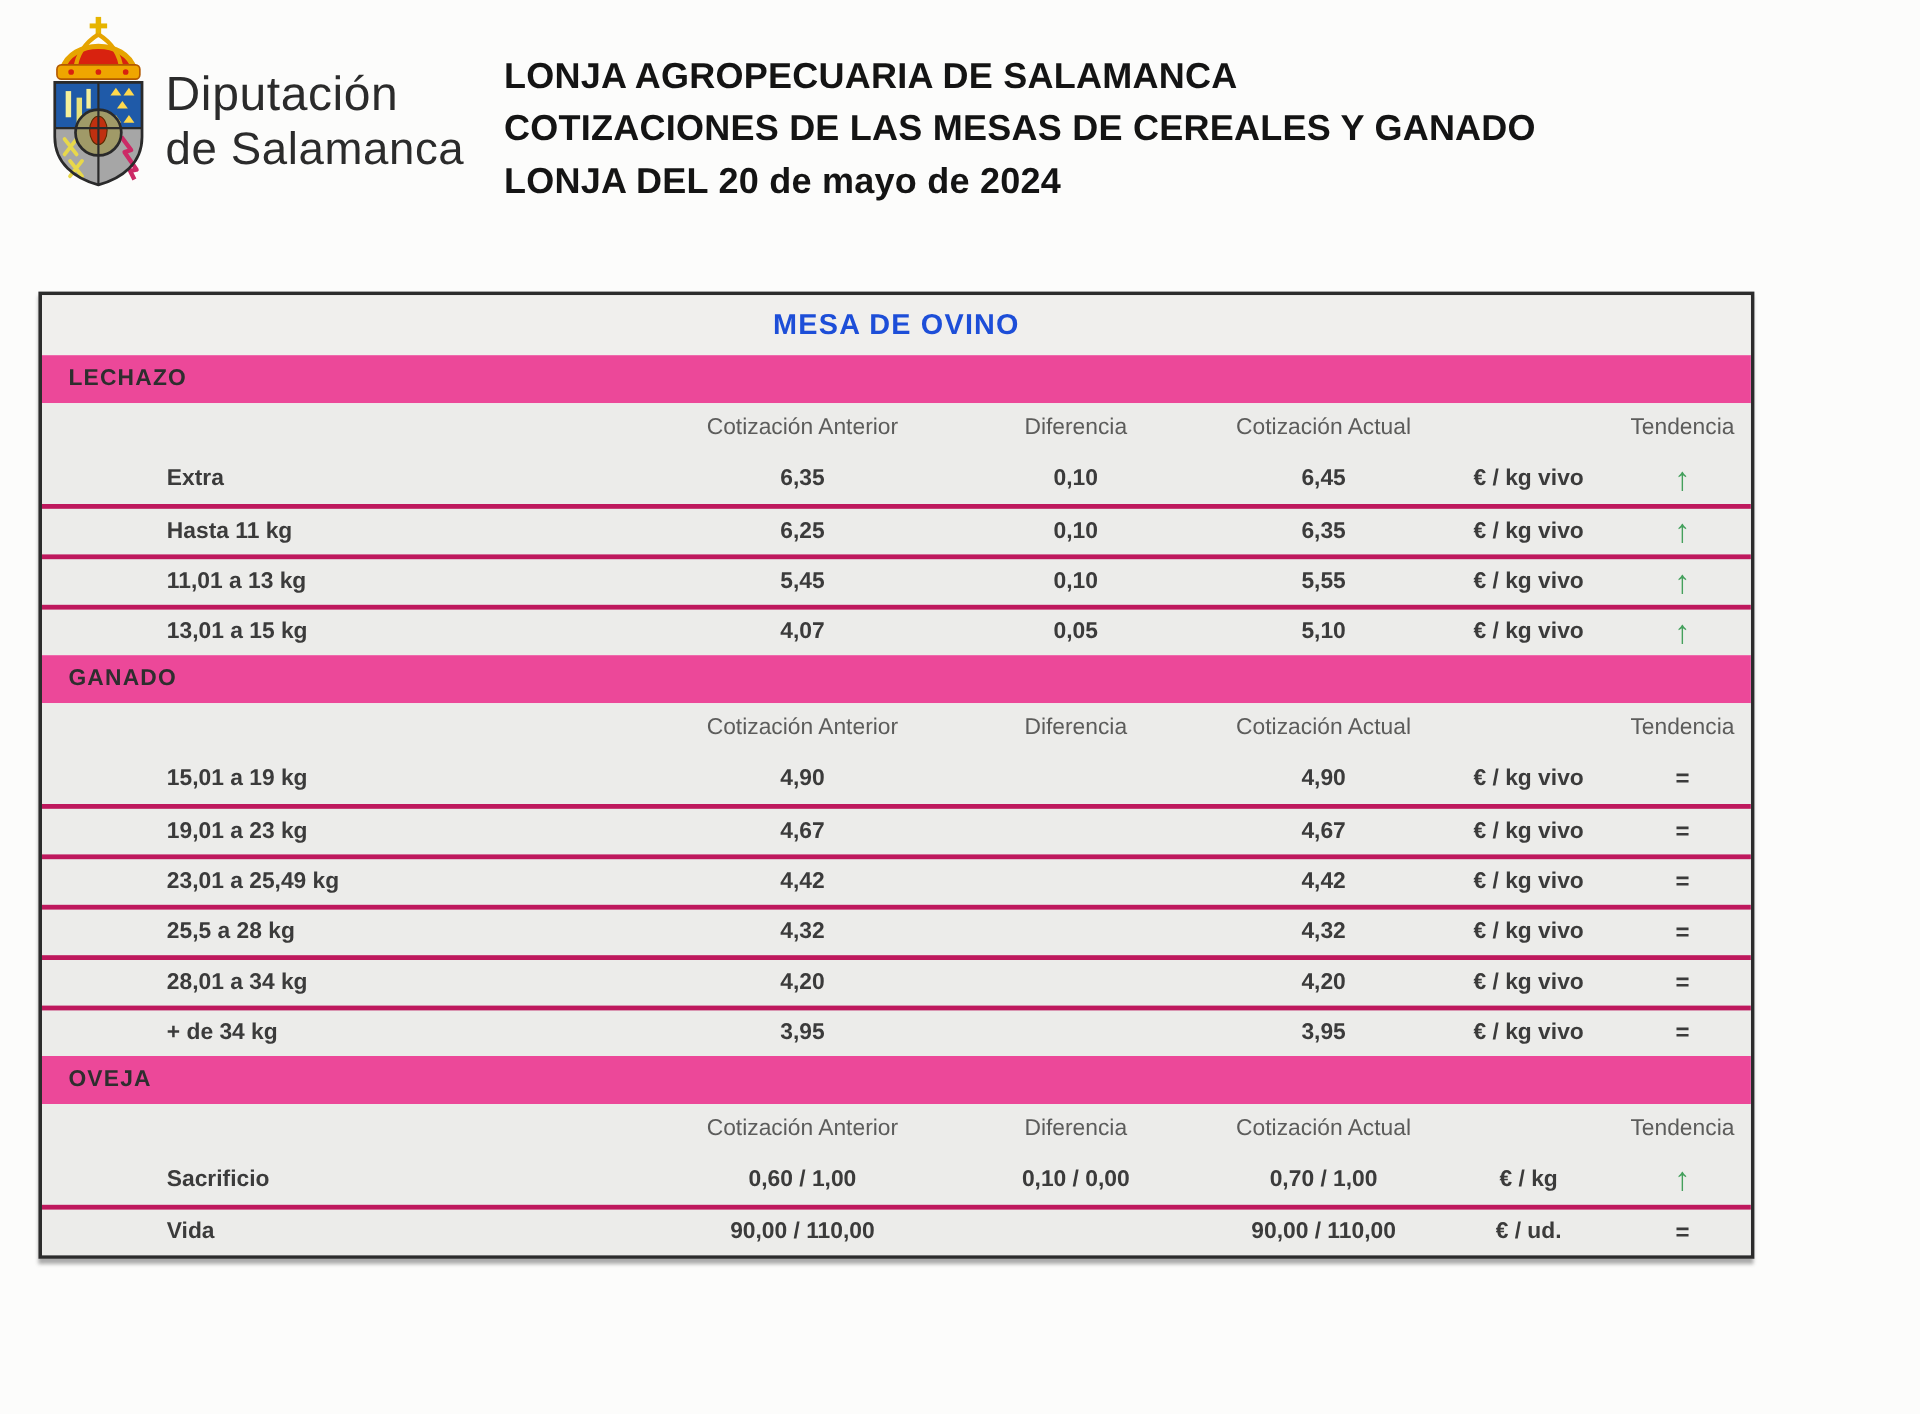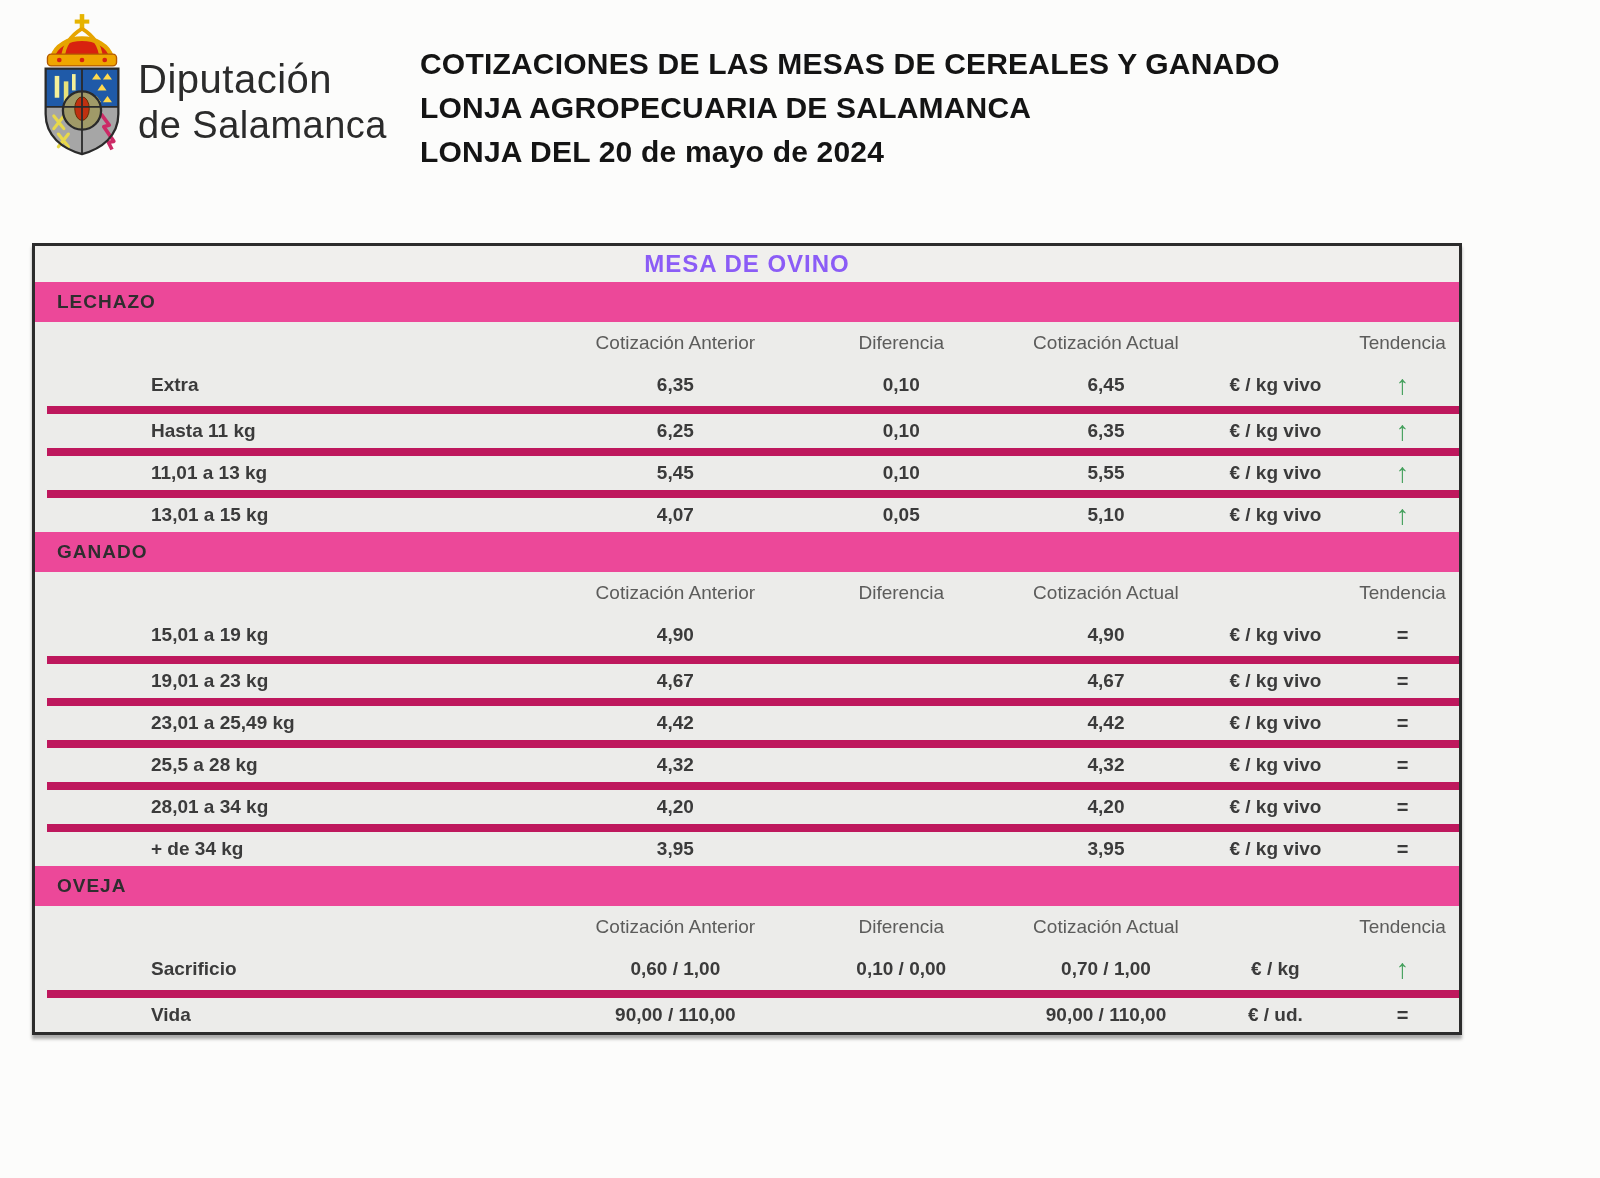--- a/index.html
+++ b/index.html
@@ -21,43 +21,43 @@
     color:#141414; letter-spacing:0.2px; white-space:nowrap;
   }
 
   
   .bulletin {
     position:absolute; left:32px; top:243px; width:1424px;
     border:3px solid #2c2c2c; background:#fdfdfc;
     box-shadow:0 4px 3px rgba(70,70,70,0.45);
   }
   .t-title {
-    height:36px; display:flex; align-items:center; justify-content:center;
+    height:50px; display:flex; align-items:center; justify-content:center;
     background:#f0efed; font-size:24px; font-weight:bold;
-    letter-spacing:1px; color:#8b5cf6;
+    letter-spacing:1px; color:#1d4ed8;
   }
   .section-name {
     height:40px; display:flex; align-items:center;
     padding-left:22px; background:#ec4899;
     font-size:19px; font-weight:bold; letter-spacing:1px; color:#2e2e2e;
   }
   .band { background:#ececea; }
 
-  .row { display:flex; align-items:center; height:42px; box-sizing:border-box;margin-left:12px; }
+  .row { display:flex; align-items:center; height:42px; box-sizing:border-box; }
   .cell { box-sizing:border-box; }
   .col-label { flex:0 0 36%; padding-left:104px; text-align:left; }
   .col-ant   { flex:0 0 17%; text-align:center; }
   .col-dif   { flex:0 0 15%; text-align:center; }
   .col-act   { flex:0 0 14%; text-align:center; }
   .col-unit  { flex:0 0 10%; text-align:center; }
   .col-trend { flex:0 0 8%;  text-align:center; }
 
   .head-row { color:#5c5c5b; font-size:19px; }
   .data-row { font-weight:bold; font-size:19px; color:#3b3b3b; }
-  .data-row + .data-row { border-top:8px solid #be185d; }
+  .data-row + .data-row { border-top:4px solid #be185d; }
 
   .trend-up { color:#44a05c; font-size:27px; font-weight:normal; line-height:1; }
   .trend-eq { font-size:20px; font-weight:bold; color:#3b3b3b; line-height:1; }
 </style>
 </head>
 <body>
 
 <div class="page">
 
   <div class="logo">
@@ -104,22 +104,22 @@
       <line x1="15" y1="104" x2="95" y2="104" stroke="#2a2a2a" stroke-width="2"></line>
       <path d="M15,62 H95 V112 C95,136 77,150 55,156 C33,150 15,136 15,112 Z" fill="none" stroke="#2a2a2a" stroke-width="2.5"></path>
     </svg>
   </div>
   <div class="brand">
     <div class="brand-l1">Diputación</div>
     <div class="brand-l2">de Salamanca</div>
   </div>
 
   <div class="headline">
+    <div>LONJA AGROPECUARIA DE SALAMANCA</div>
     <div>COTIZACIONES DE LAS MESAS DE CEREALES Y GANADO</div>
-    <div>LONJA AGROPECUARIA DE SALAMANCA</div>
     <div>LONJA DEL 20 de mayo de 2024</div>
   </div>
 
   <div class="bulletin">
     <div class="t-title">MESA DE OVINO</div>
 
     <div class="section-name">LECHAZO</div>
     <div class="band">
       <div class="row head-row">
         <div class="cell col-label"></div>

